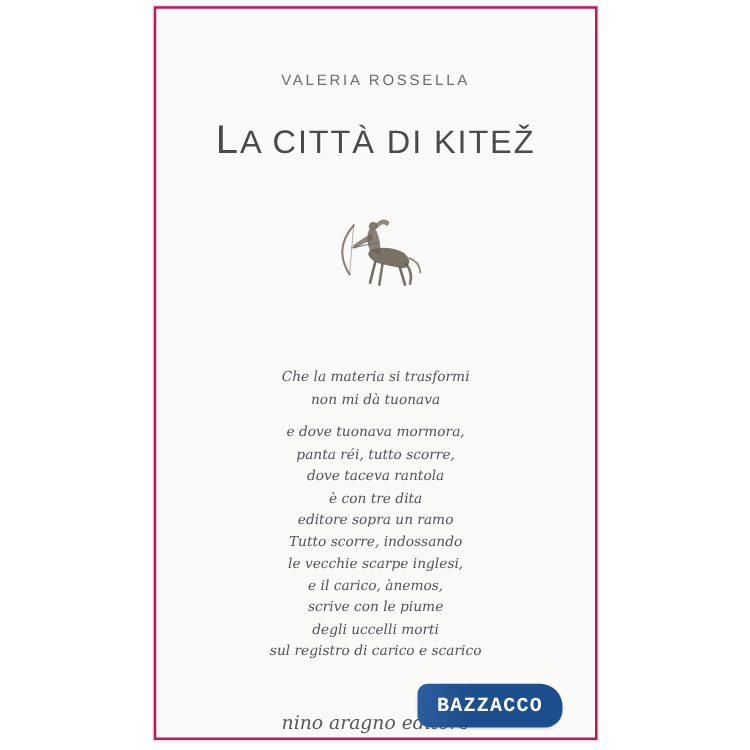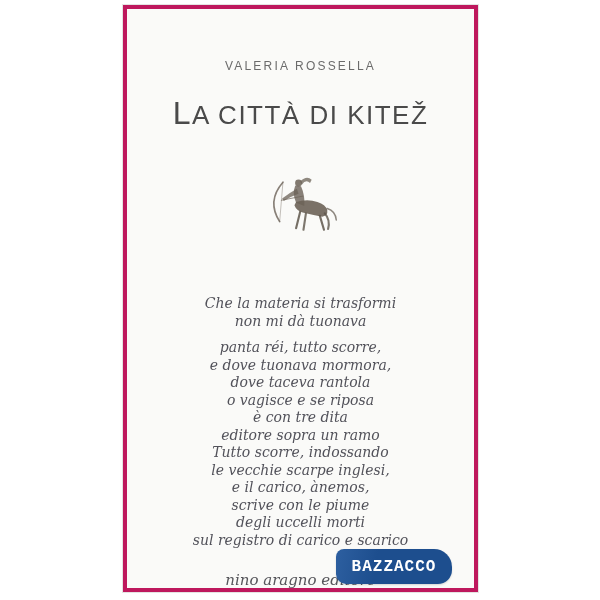--- a/index.html
+++ b/index.html
@@ -6,21 +6,21 @@
   body{
     width:600px;height:600px;position:relative;
     background:#ffffff;
     font-family:"Liberation Sans", sans-serif;
     overflow:hidden;
   }
   .cover{
     position:absolute;left:123px;top:5px;width:355px;height:587px;
     box-sizing:border-box;
     background:#fafaf8;
-    border:4px solid #be185d;
+    border:2px solid #be185d;
     box-shadow:0 0 0 1px #e4e4e2;
   }
   .author{
     position:absolute;top:50px;left:0;right:0;
     text-align:center;
     font-size:12px;letter-spacing:2.2px;
     color:#6b6b6b;
   }
   .title-row{
     position:absolute;top:88px;left:0;right:0;
@@ -33,21 +33,21 @@
   .title-rest{font-size:26px;line-height:1;vertical-align:baseline;}
   .logo-wrap{
     position:absolute;top:165px;left:0;right:0;
     text-align:center;
   }
   .poem{
     position:absolute;top:286px;left:0;right:0;
     text-align:center;
     font-family:"DejaVu Serif","Liberation Serif",serif;
     font-style:italic;
-    font-size:14px;
+    font-size:11px;
     line-height:17.5px;
     color:#52525a;
   }
   .stanza2{margin-top:9px;}
   .publisher{
     position:absolute;top:562px;left:0;right:0;
     text-align:center;
     font-family:"DejaVu Serif","Liberation Serif",serif;
     font-style:italic;
     font-size:15px;
@@ -104,24 +104,23 @@
       </g>
     </svg>
   </div>
 
   <div class="poem">
     <div class="stanza1">
         <div>Che la materia si trasformi</div>
         <div>non mi dà tuonava</div>
       </div>
     <div class="stanza2">
+        <div>e dove tuonava mormora,</div>
         <div>panta réi, tutto scorre,</div>
-        <div>e dove tuonava mormora,</div>
         <div>dove taceva rantola</div>
-        <div>o vagisce e se riposa</div>
         <div>è con tre dita</div>
         <div>editore sopra un ramo</div>
         <div>Tutto scorre, indossando</div>
         <div>le vecchie scarpe inglesi,</div>
         <div>e il carico, ànemos,</div>
         <div>scrive con le piume</div>
         <div>degli uccelli morti</div>
         <div>sul registro di carico e scarico</div>
       </div>
   </div>

